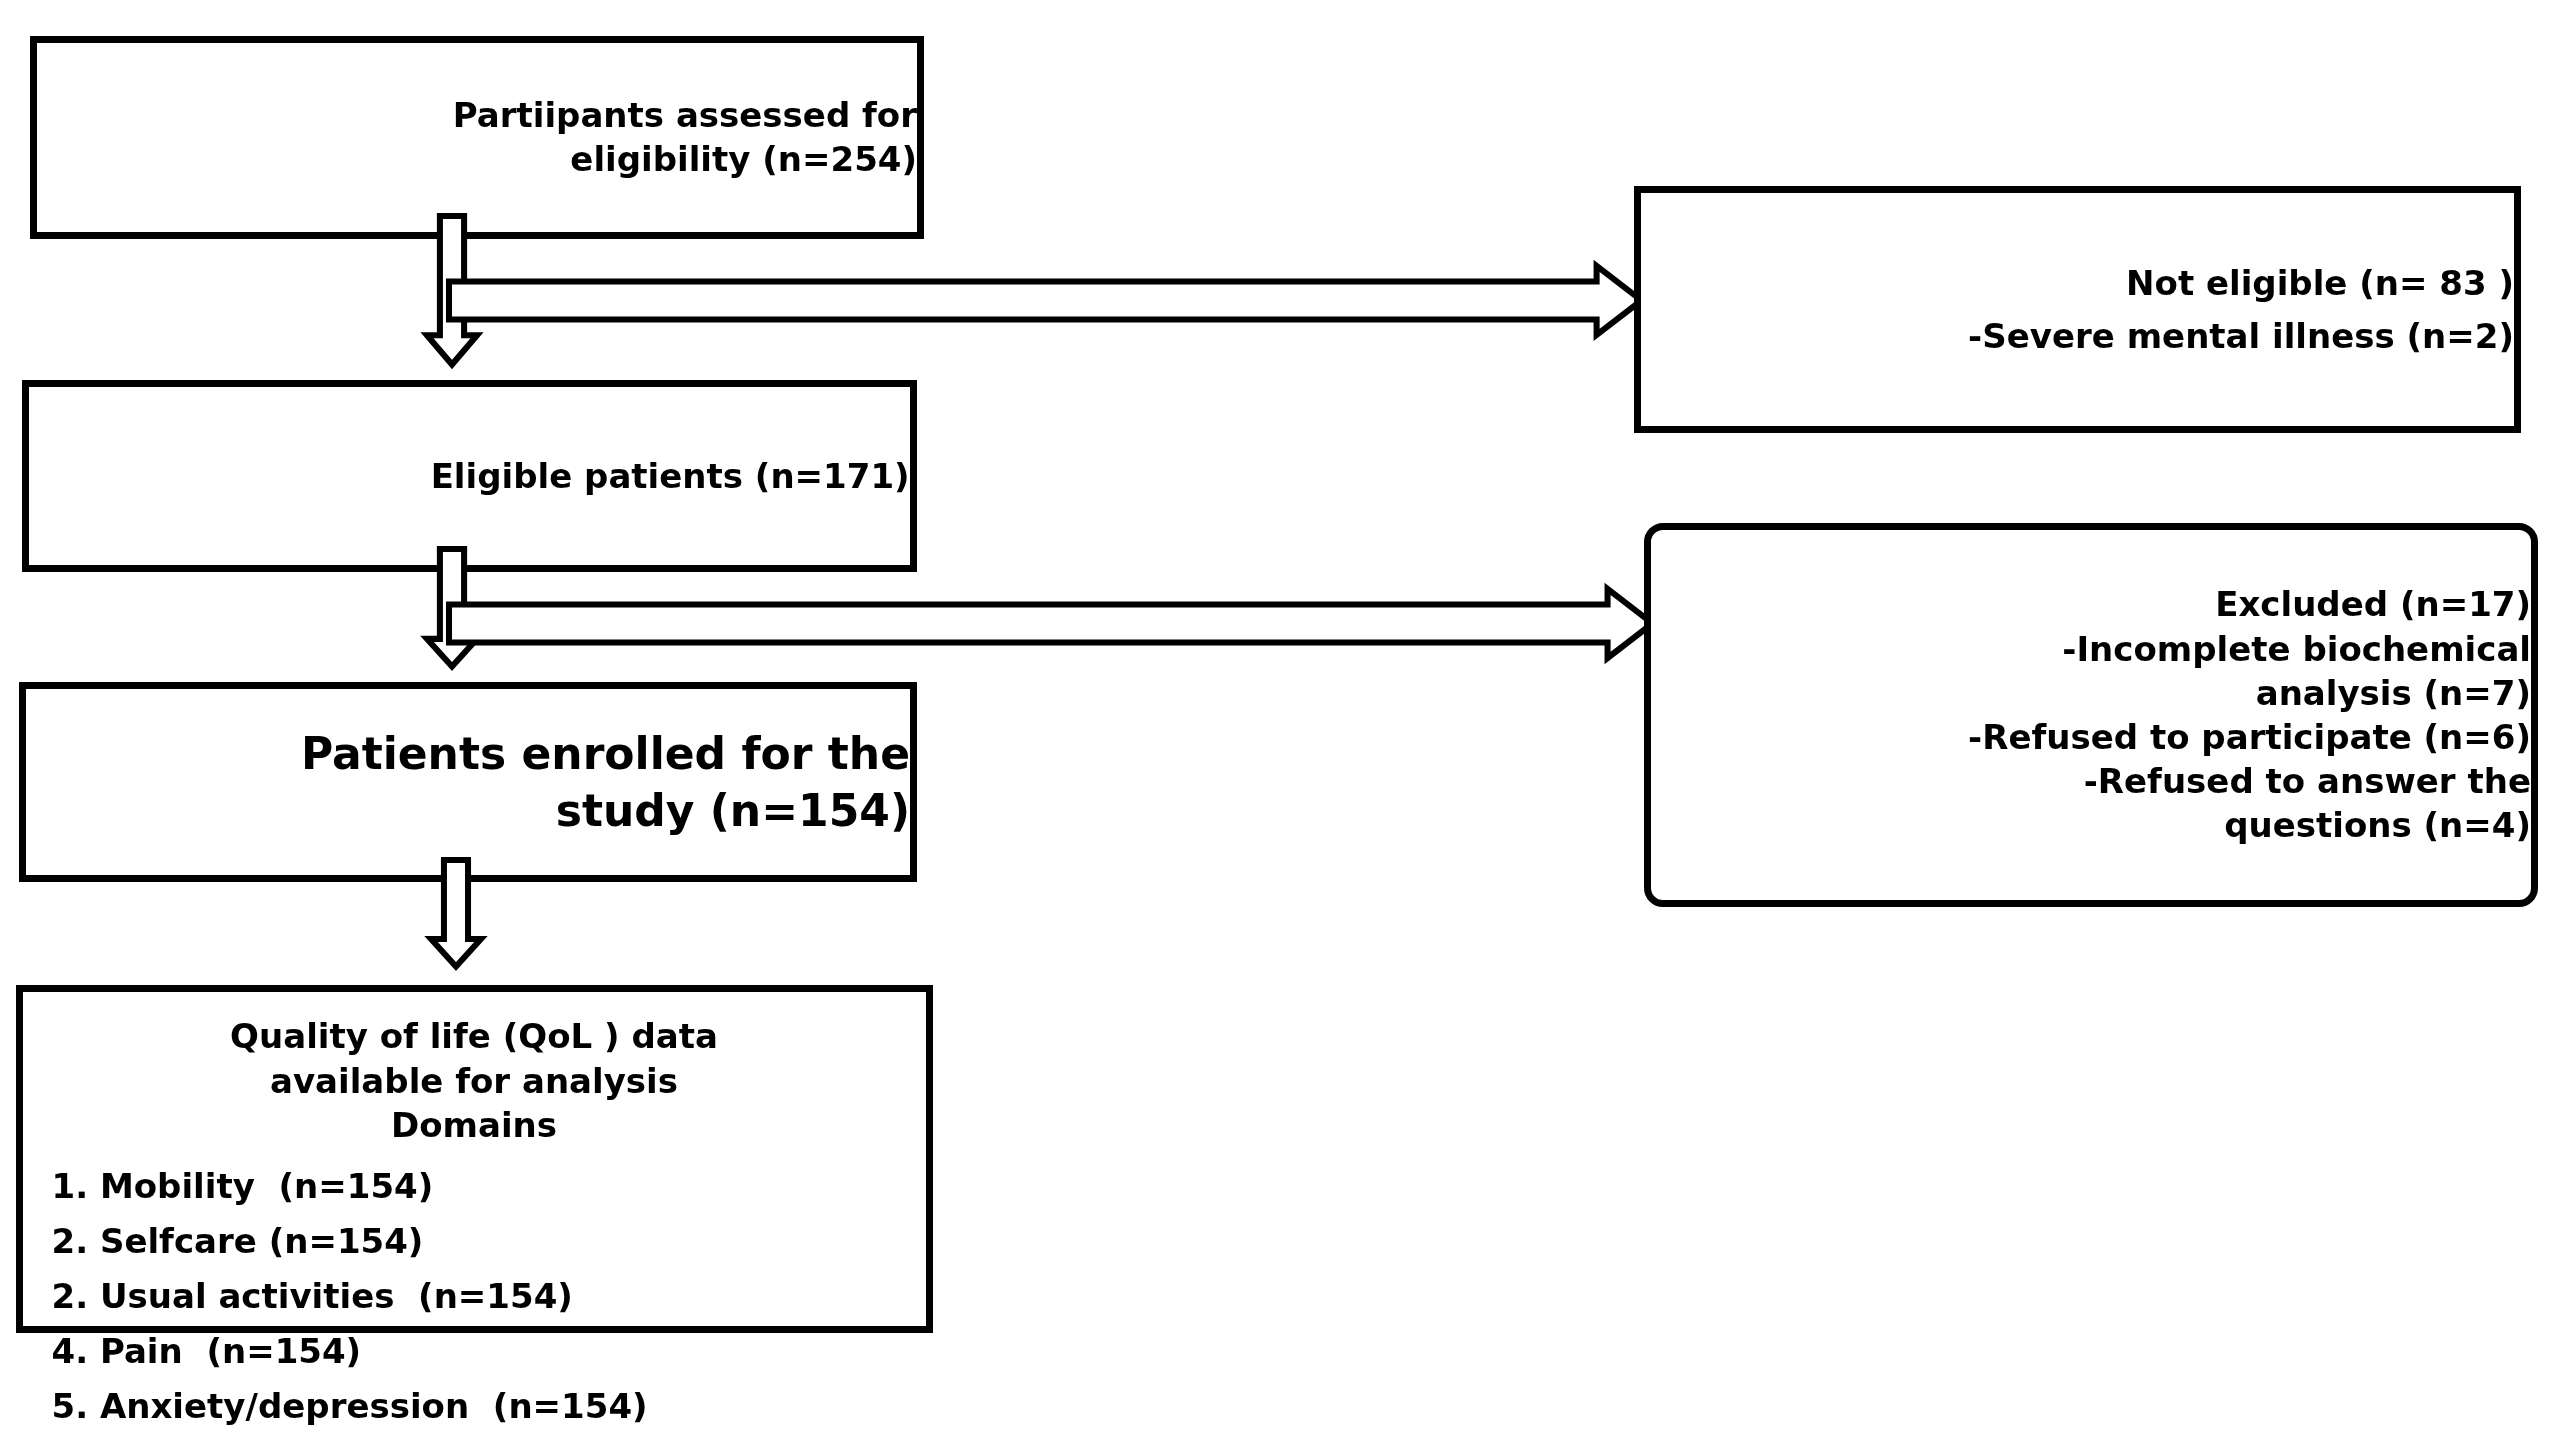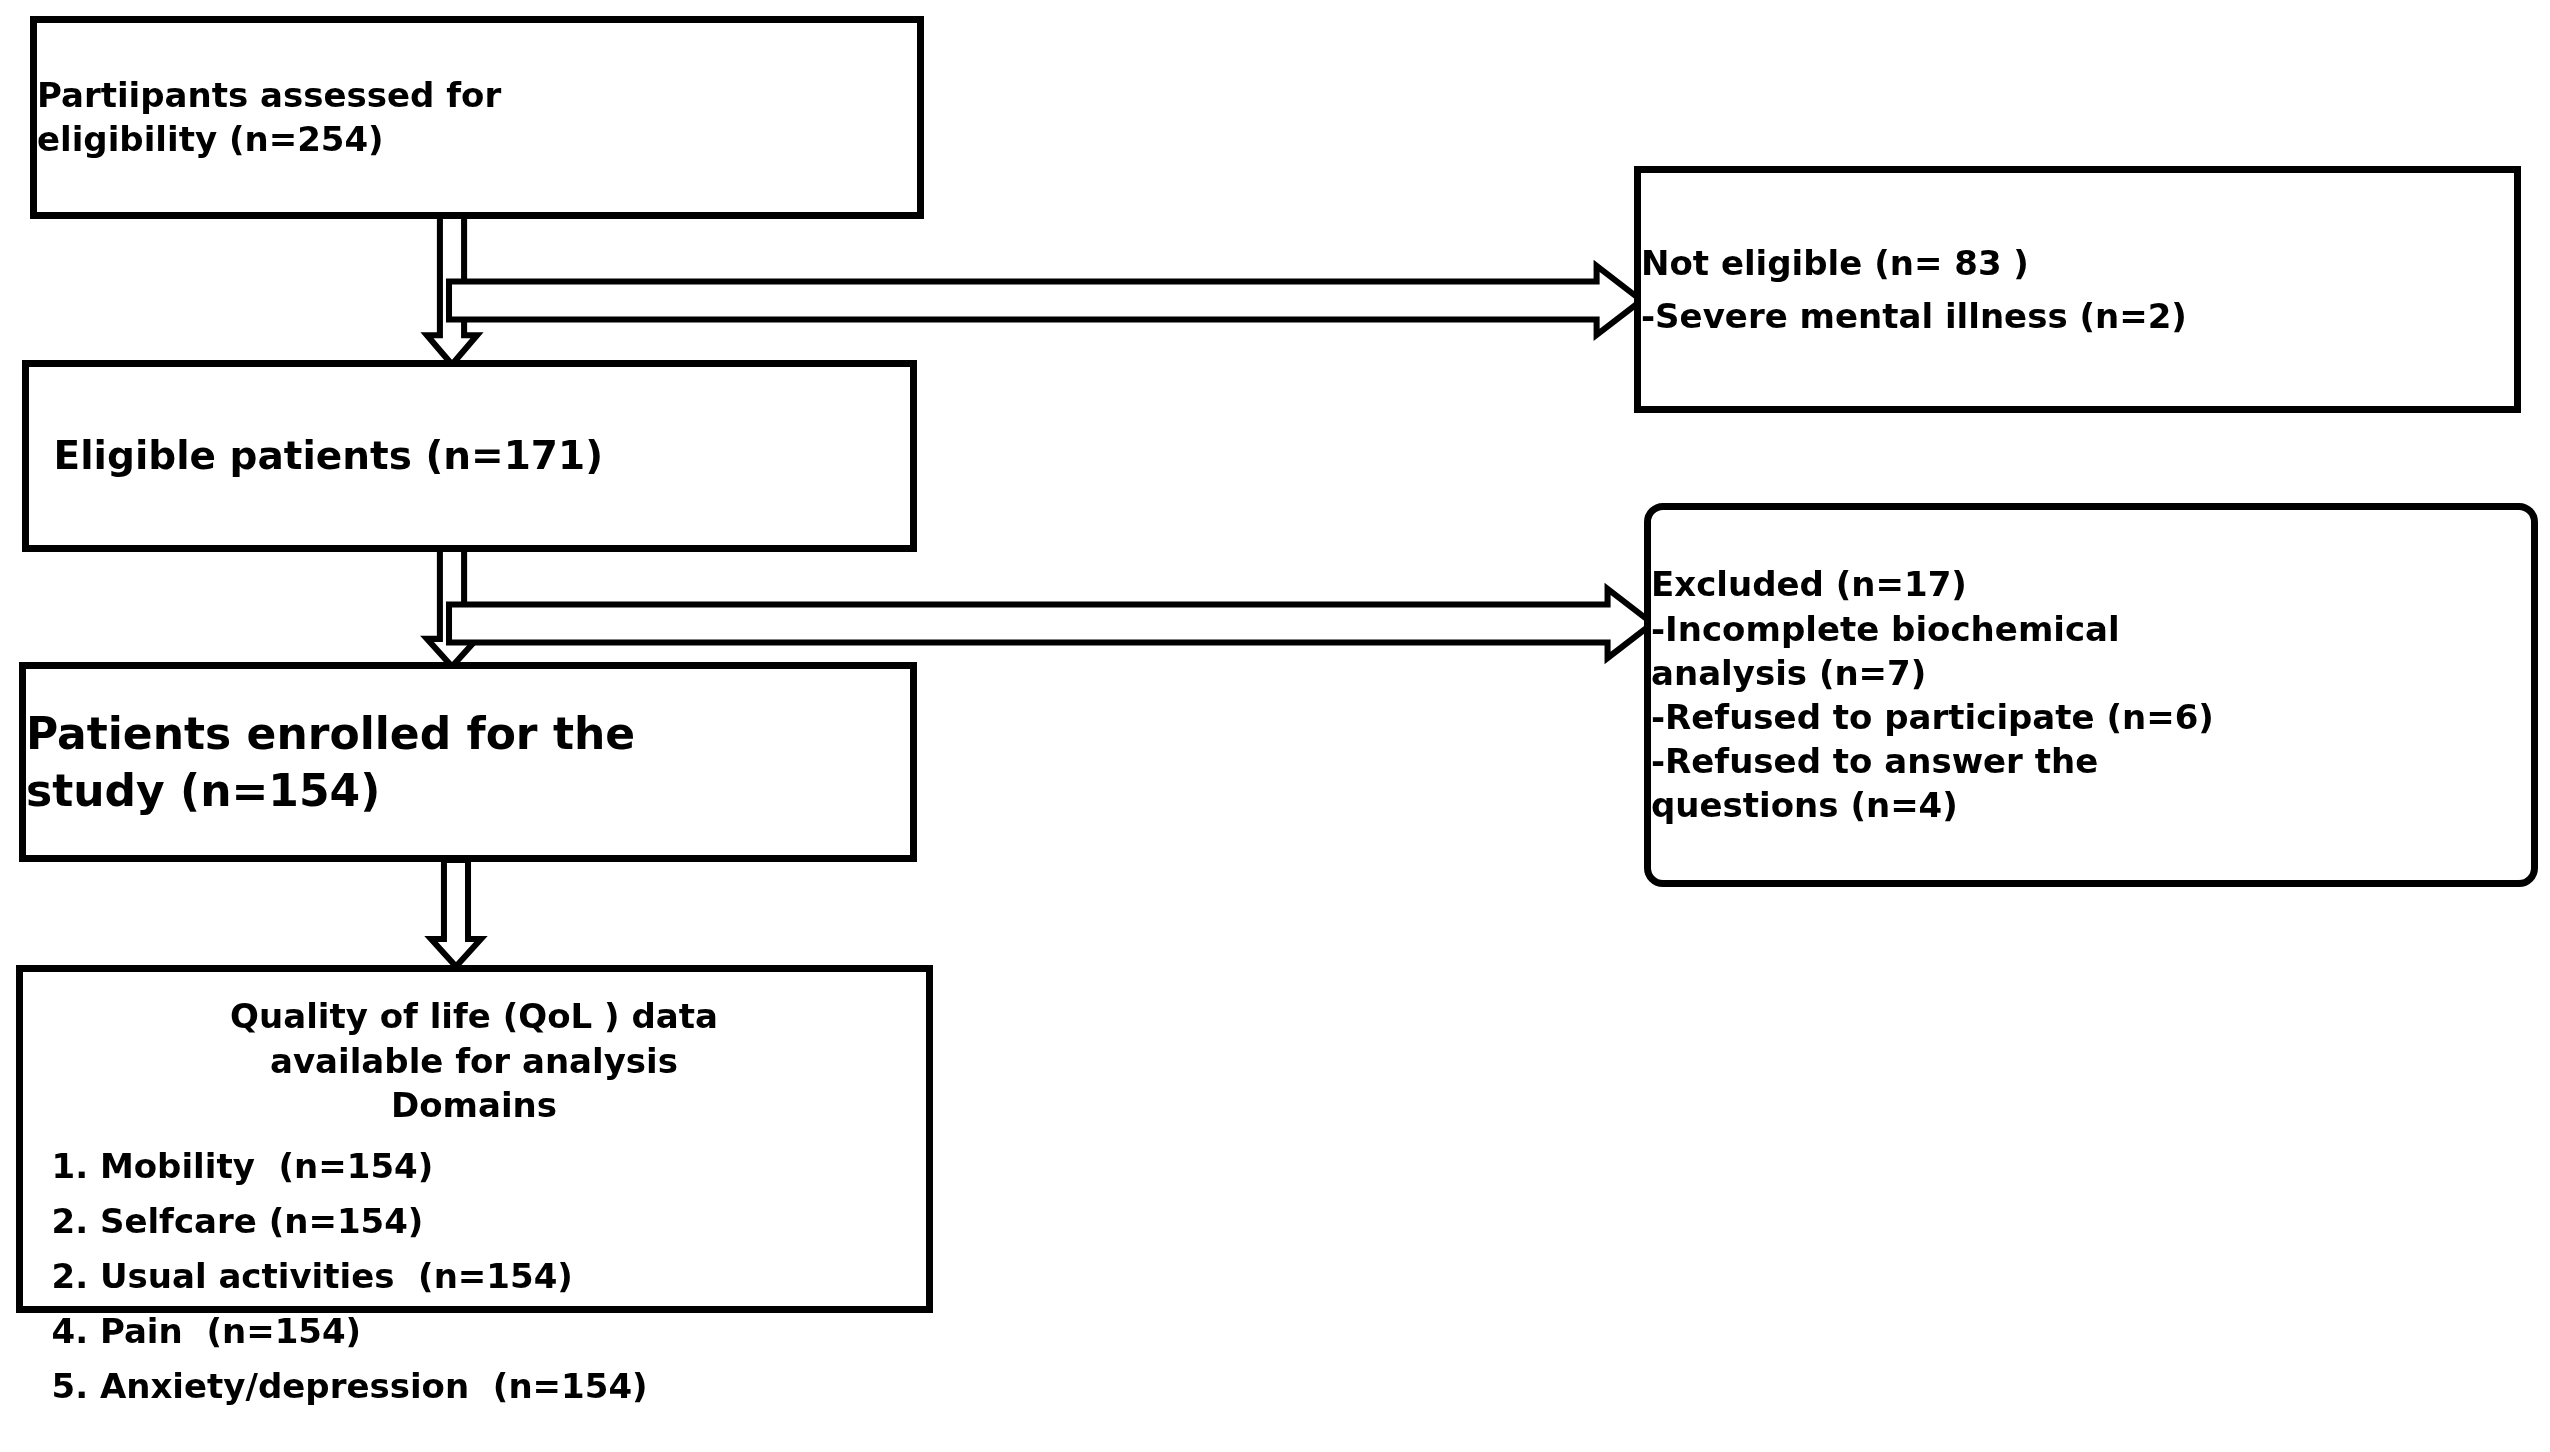--- a/index.html
+++ b/index.html
@@ -18,35 +18,36 @@
   }
 
   
   .flow-box {
     position: absolute;
     box-sizing: border-box;
     border: 7.8px solid #000000;
     background: #ffffff;
     display: flex;
     flex-direction: column;
-    align-items: flex-start;
+    align-items: flex-end;
     justify-content: center;
     text-align: center;
     color: #000000;
     font-weight: bold;
     line-height: 1.30;
+    margin-top: 20px;
   }
   .flow-box .line {
     display: block;
     white-space: pre;
   }
 
   
   #box-assessed   { left: 30px;   top: 15.5px;   width: 894px; height: 203px; font-size: 34px; }
-  #box-eligible   { left: 21.6px;   top: 360px;  width: 895px; height: 192px; font-size: 39px; padding-left: 25px; }
+  #box-eligible   { left: 21.6px;   top: 360px;  width: 895px; height: 192px; font-size: 34px; padding-left: 25px; }
   #box-enrolled   { left: 19px;   top: 662px;  width: 898px; height: 200px; font-size: 44px; }
   #box-qol        { left: 15.5px;   top: 965px; width: 917px; height: 348px; font-size: 34px; }
   #box-noteligible{ left: 1634px; top: 166px;  width: 887px; height: 247px; font-size: 34px; gap: 8px; }
   #box-excluded   { left: 1644px; top: 503px;  width: 894px; height: 384px; font-size: 34px; border-radius: 19px; }
 
   
   #box-qol { justify-content: flex-start; padding-top: 22.4px; }
   #box-qol .heading-block {
     width: 100%;
     text-align: center;

